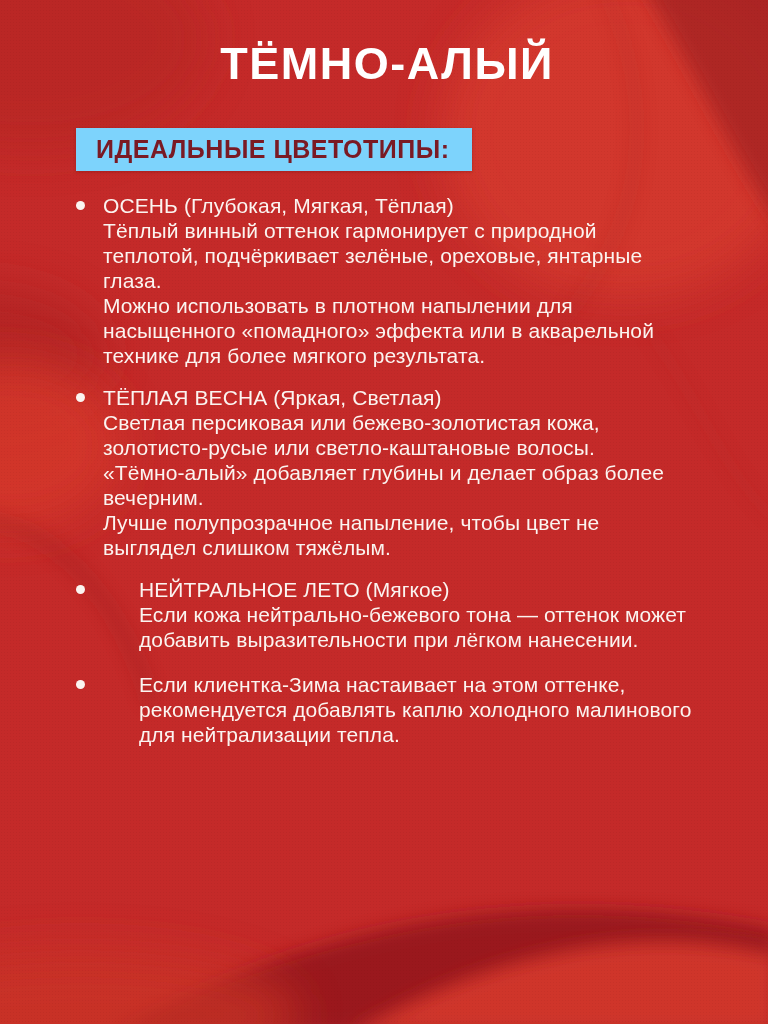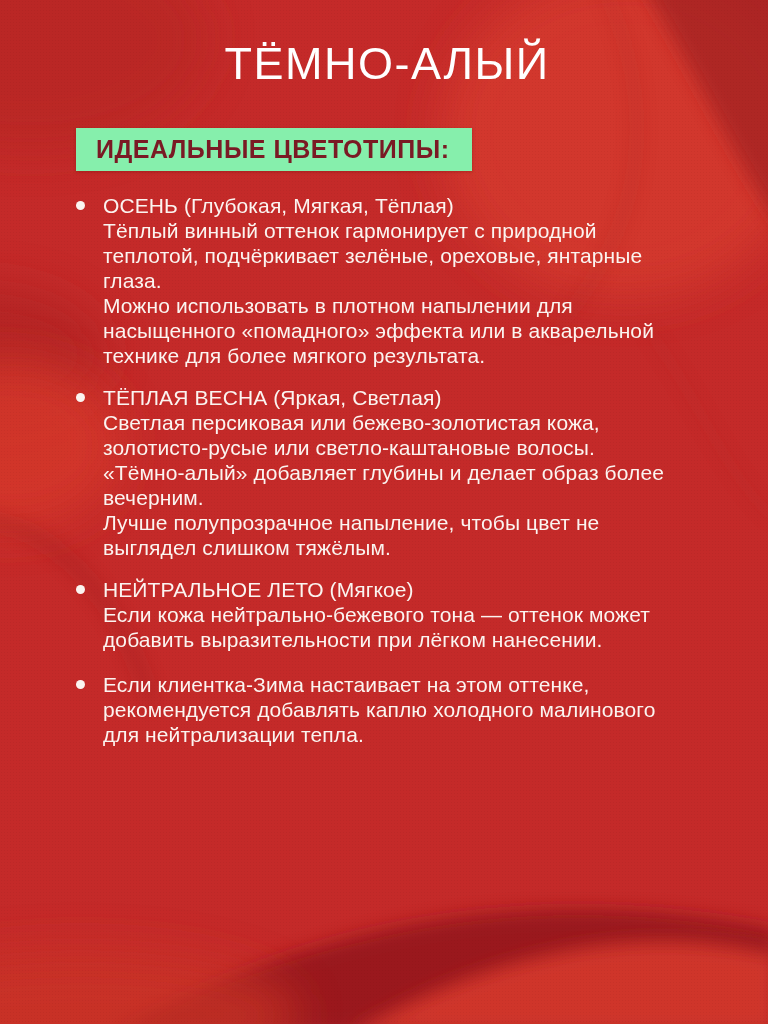--- a/index.html
+++ b/index.html
@@ -34,28 +34,28 @@
     position: absolute;
     inset: 0;
     padding: 0 70px 0 76px;
     box-sizing: border-box;
     color: #fbf4f0;
   }
   .page-title {
     margin: 38px 0 0 0;
     text-align: center;
     font-size: 45px;
-    font-weight: normal;
+    font-weight: bold;
     letter-spacing: 1.5px;
     color: #ffffff;
     line-height: 1.15;
   }
   .label-box {
     display: inline-block;
-    background: #86efac;
+    background: #7dd3fc;
     color: #7a1a24;
     font-size: 25px;
     font-weight: bold;
     letter-spacing: 0.5px;
     padding: 8px 22px 8px 20px;
     line-height: 1.1;
     box-shadow: 0 1px 3px rgba(80,0,0,0.25);
   }
   .label-box.first { margin-top: 38px; }
   .label-box.second { margin-top: 14px; }
@@ -63,21 +63,21 @@
     list-style: none;
     margin: 22px 0 0 0;
     padding: 0;
   }
   .items.caution { margin-top: 20px; }
   .item {
     display: flex;
     align-items: flex-start;
     margin: 0 0 17px 0;
   }
-  .item:last-child { margin-bottom: 0; }
+  .item:last-child { margin-bottom: 0; gap: 36px; }
   .bullet-dot {
     flex: 0 0 auto;
     width: 9px;
     height: 9px;
     border-radius: 50%;
     background: #fbf4f0;
     margin: 8px 18px 0 0;
   }
   .item-body {
     font-size: 21px;

